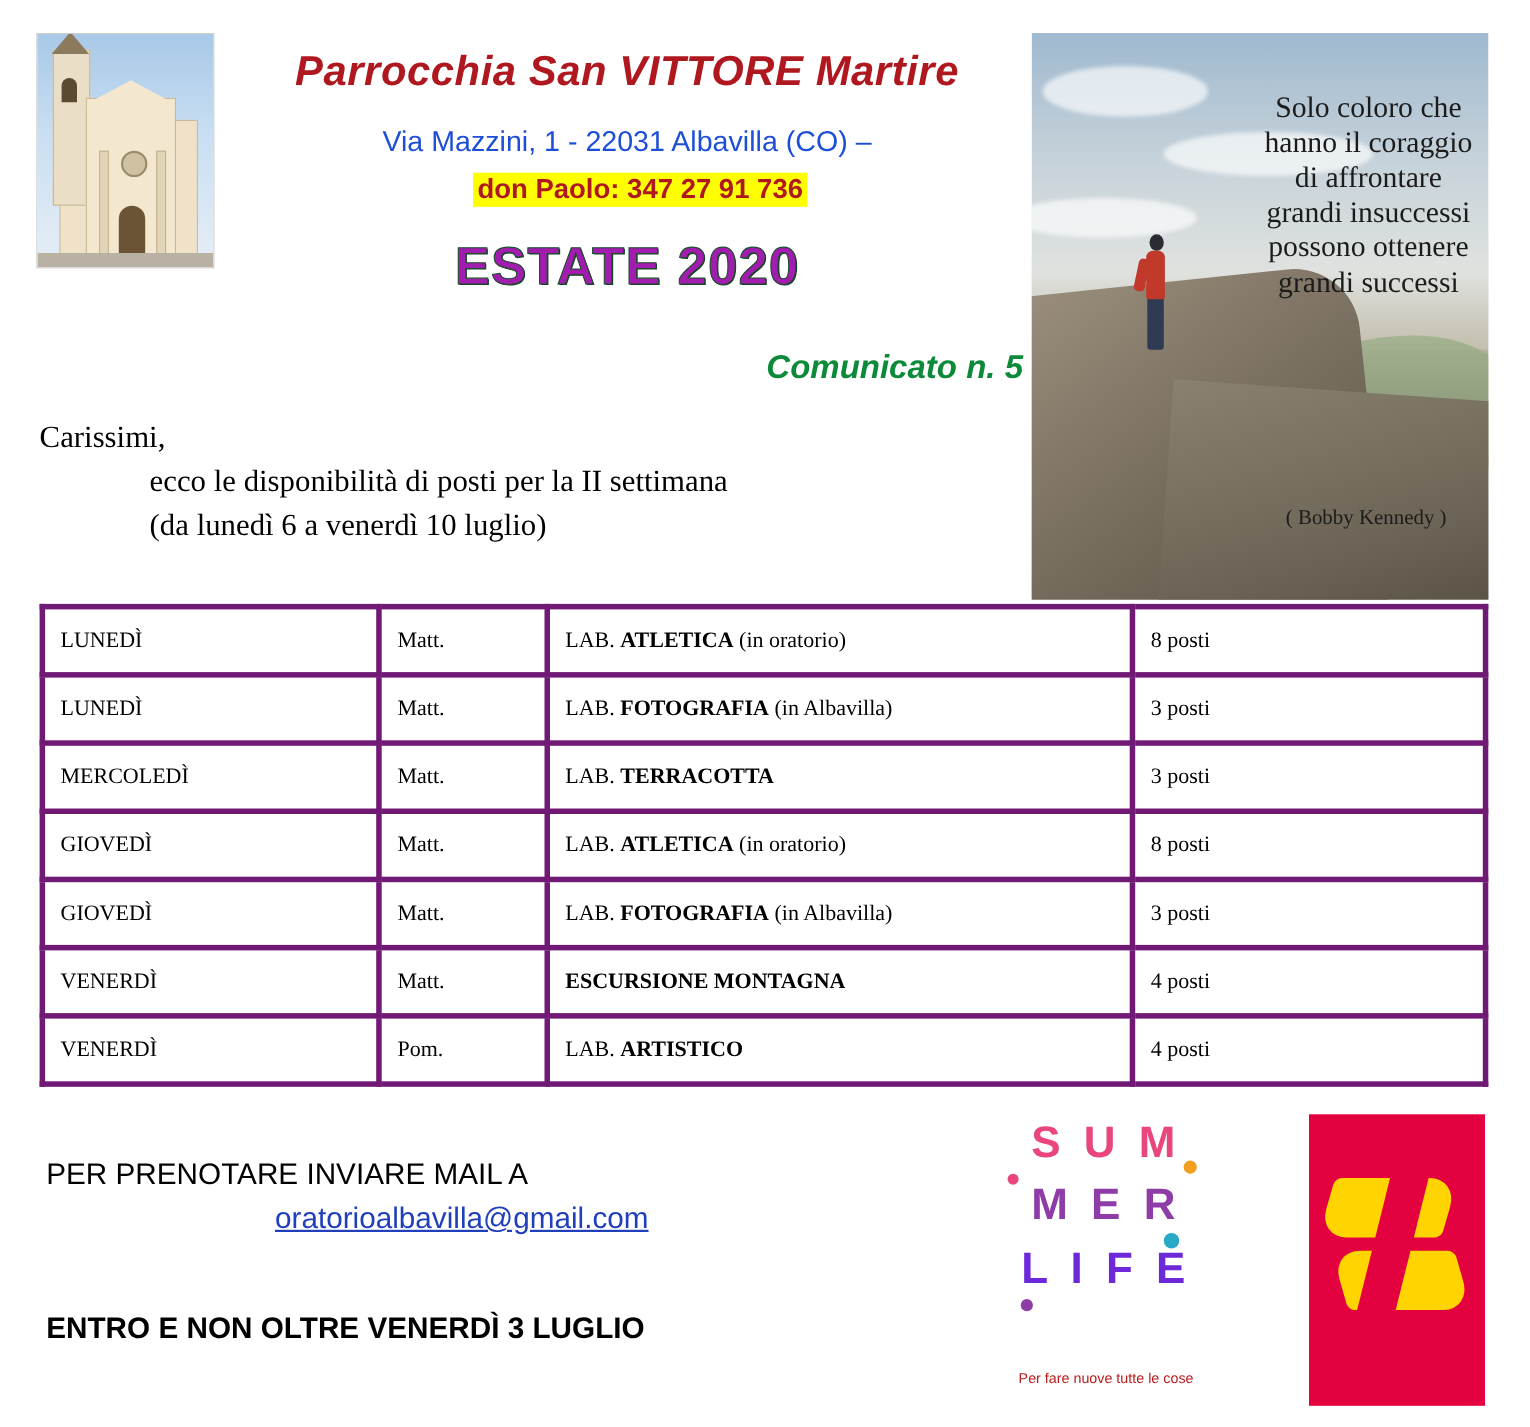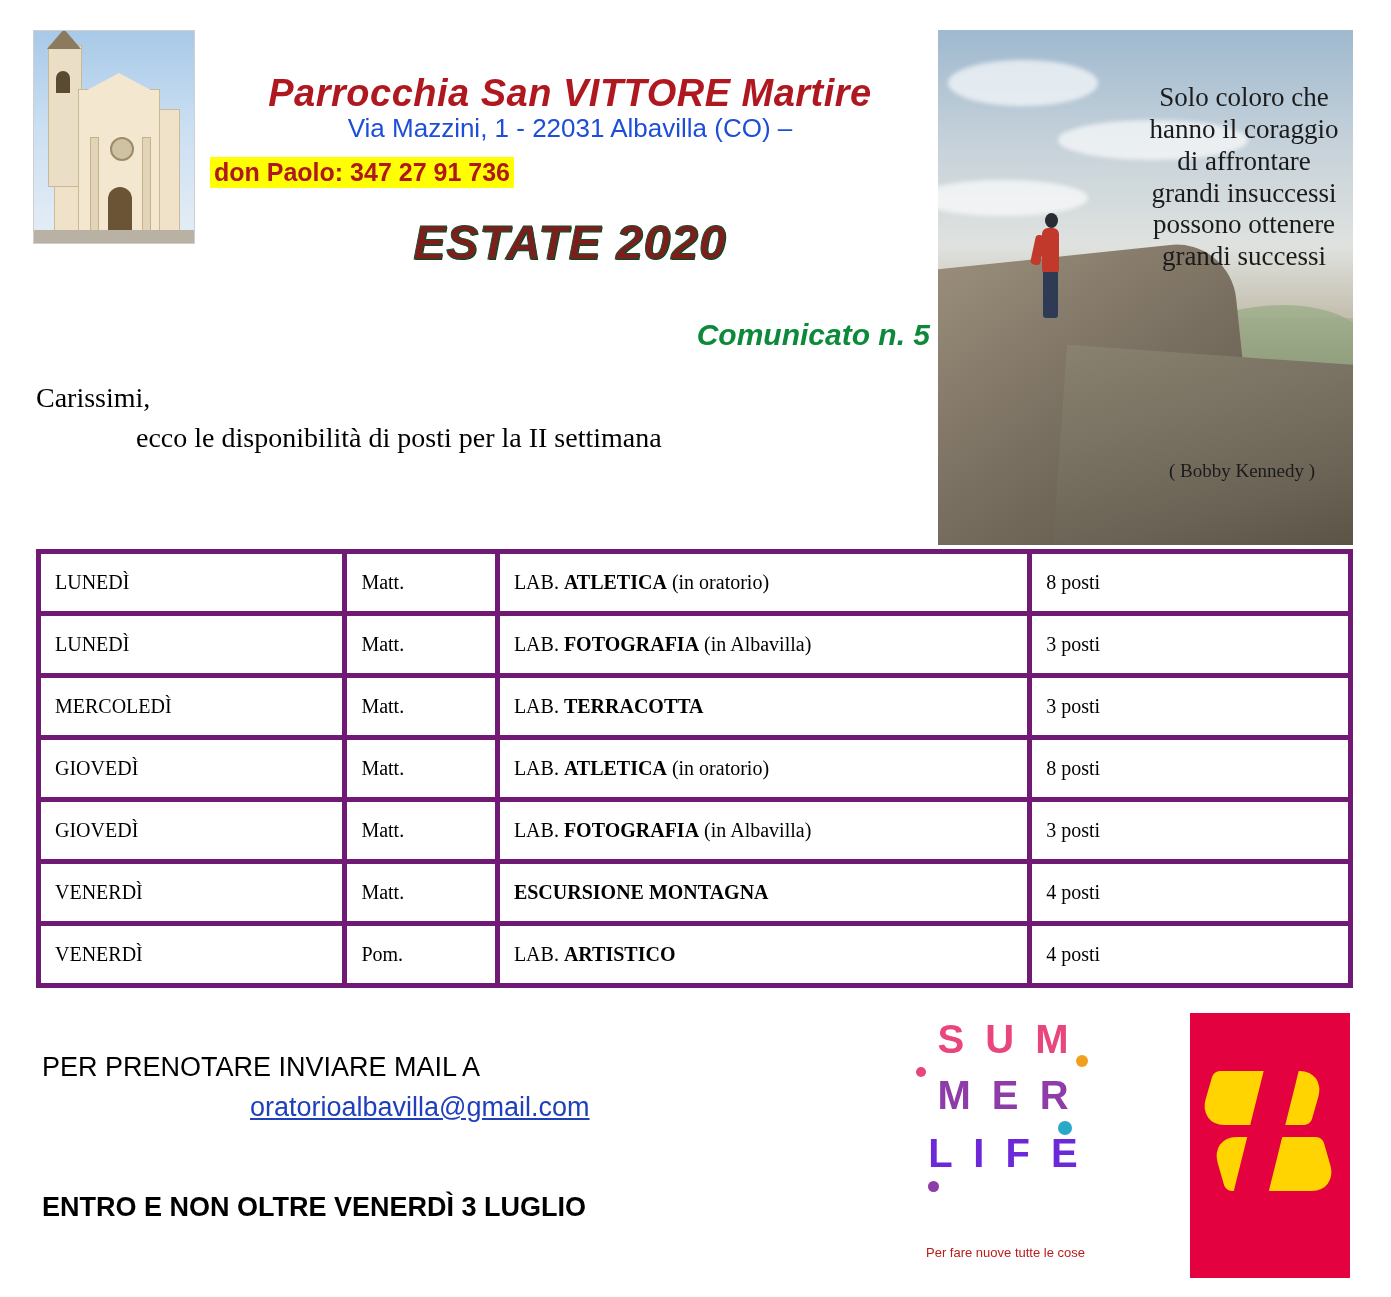--- a/index.html
+++ b/index.html
@@ -93,58 +93,57 @@
     left: 210px;
     top: 44px;
     width: 720px;
     text-align: center;
     font-family: "Liberation Sans", sans-serif;
     font-style: italic;
     font-weight: bold;
     font-size: 38px;
     color: #b01820;
     letter-spacing: 0.5px;
-    margin-top: 28px;
   }
   .title-address {
     position: absolute;
     left: 210px;
     top: 113px;
     width: 720px;
     text-align: center;
     font-family: "Liberation Sans", sans-serif;
     font-size: 26px;
     color: #1d4ed8;
   }
   .title-phone-wrap {
     position: absolute;
-    left: 210px;
+    left: 222px;
     top: 157px;
     width: 720px;
+    text-align: center;
   }
   .title-phone {
     display: inline-block;
     background: #ffff00;
     font-family: "Liberation Sans", sans-serif;
     font-weight: bold;
     font-size: 25px;
     color: #b01820;
     padding: 1px 4px;
   }
   .title-estate {
     position: absolute;
     left: 210px;
     top: 215px;
     width: 720px;
     text-align: center;
     font-family: "Liberation Sans", sans-serif;
     font-weight: bold;
-    font-style: italic;
     font-size: 48px;
-    color: #7f1d1d;
+    color: #a21caf;
     letter-spacing: 1px;
     -webkit-text-stroke: 1px #1d4d2b;
     text-shadow: 1px 1px 0 #0c3b1c;
   }
   .title-comunicato {
     position: absolute;
     left: 560px;
     top: 318px;
     width: 370px;
     text-align: right;
@@ -428,20 +427,21 @@
     <div class="person-arm"></div>
     <div class="person-head"></div>
     <div class="quote-text">Solo coloro che hanno il coraggio di affrontare grandi insuccessi possono ottenere grandi successi</div>
     <div class="quote-author">( Bobby Kennedy )</div>
   </div>
 </div>
 
 <div class="intro">
   <p class="l1">Carissimi,</p>
   <p class="l2">ecco le disponibilità di posti per la II settimana</p>
+  <p class="l3">(da lunedì 6 a venerdì 10 luglio)</p>
 </div>
 
 <table class="schedule">
   <tbody>
 
     <tr>
       <td class="c-day">LUNEDÌ</td>
       <td class="c-time">Matt.</td>
       <td class="c-act"><span>LAB. </span><span class="strong">ATLETICA</span><span> (in oratorio)</span></td>
       <td class="c-slots">8 posti</td>

